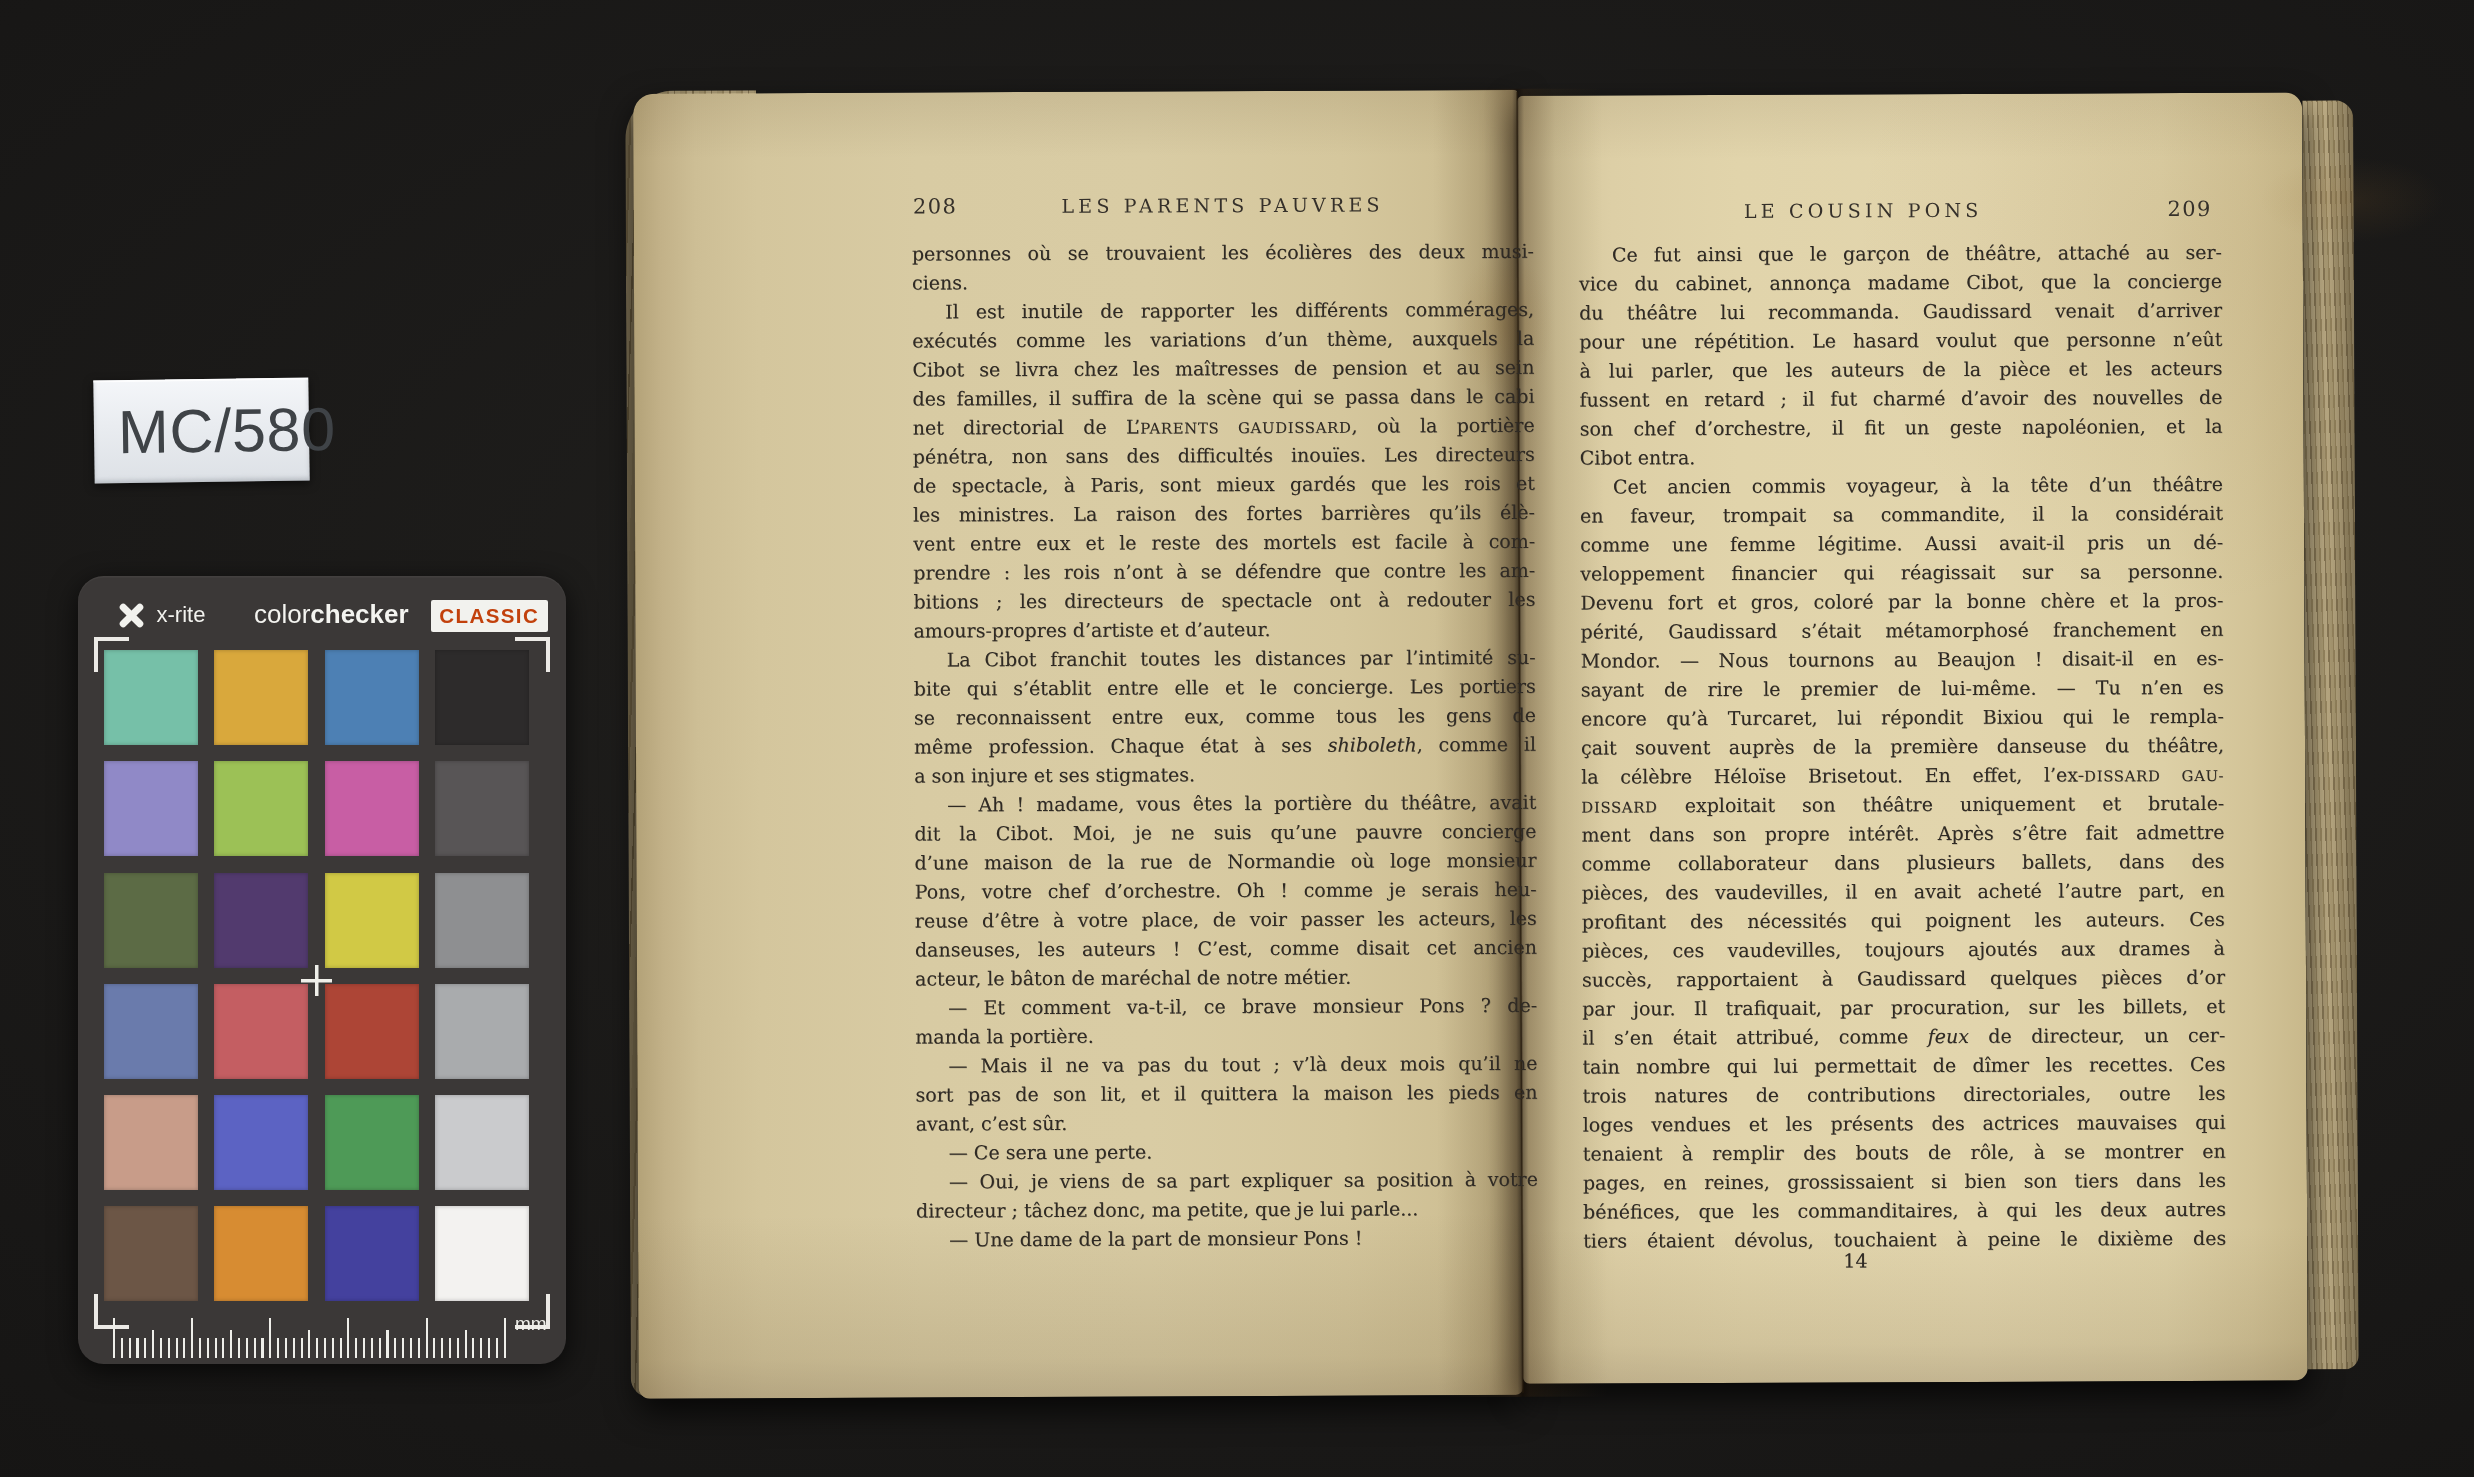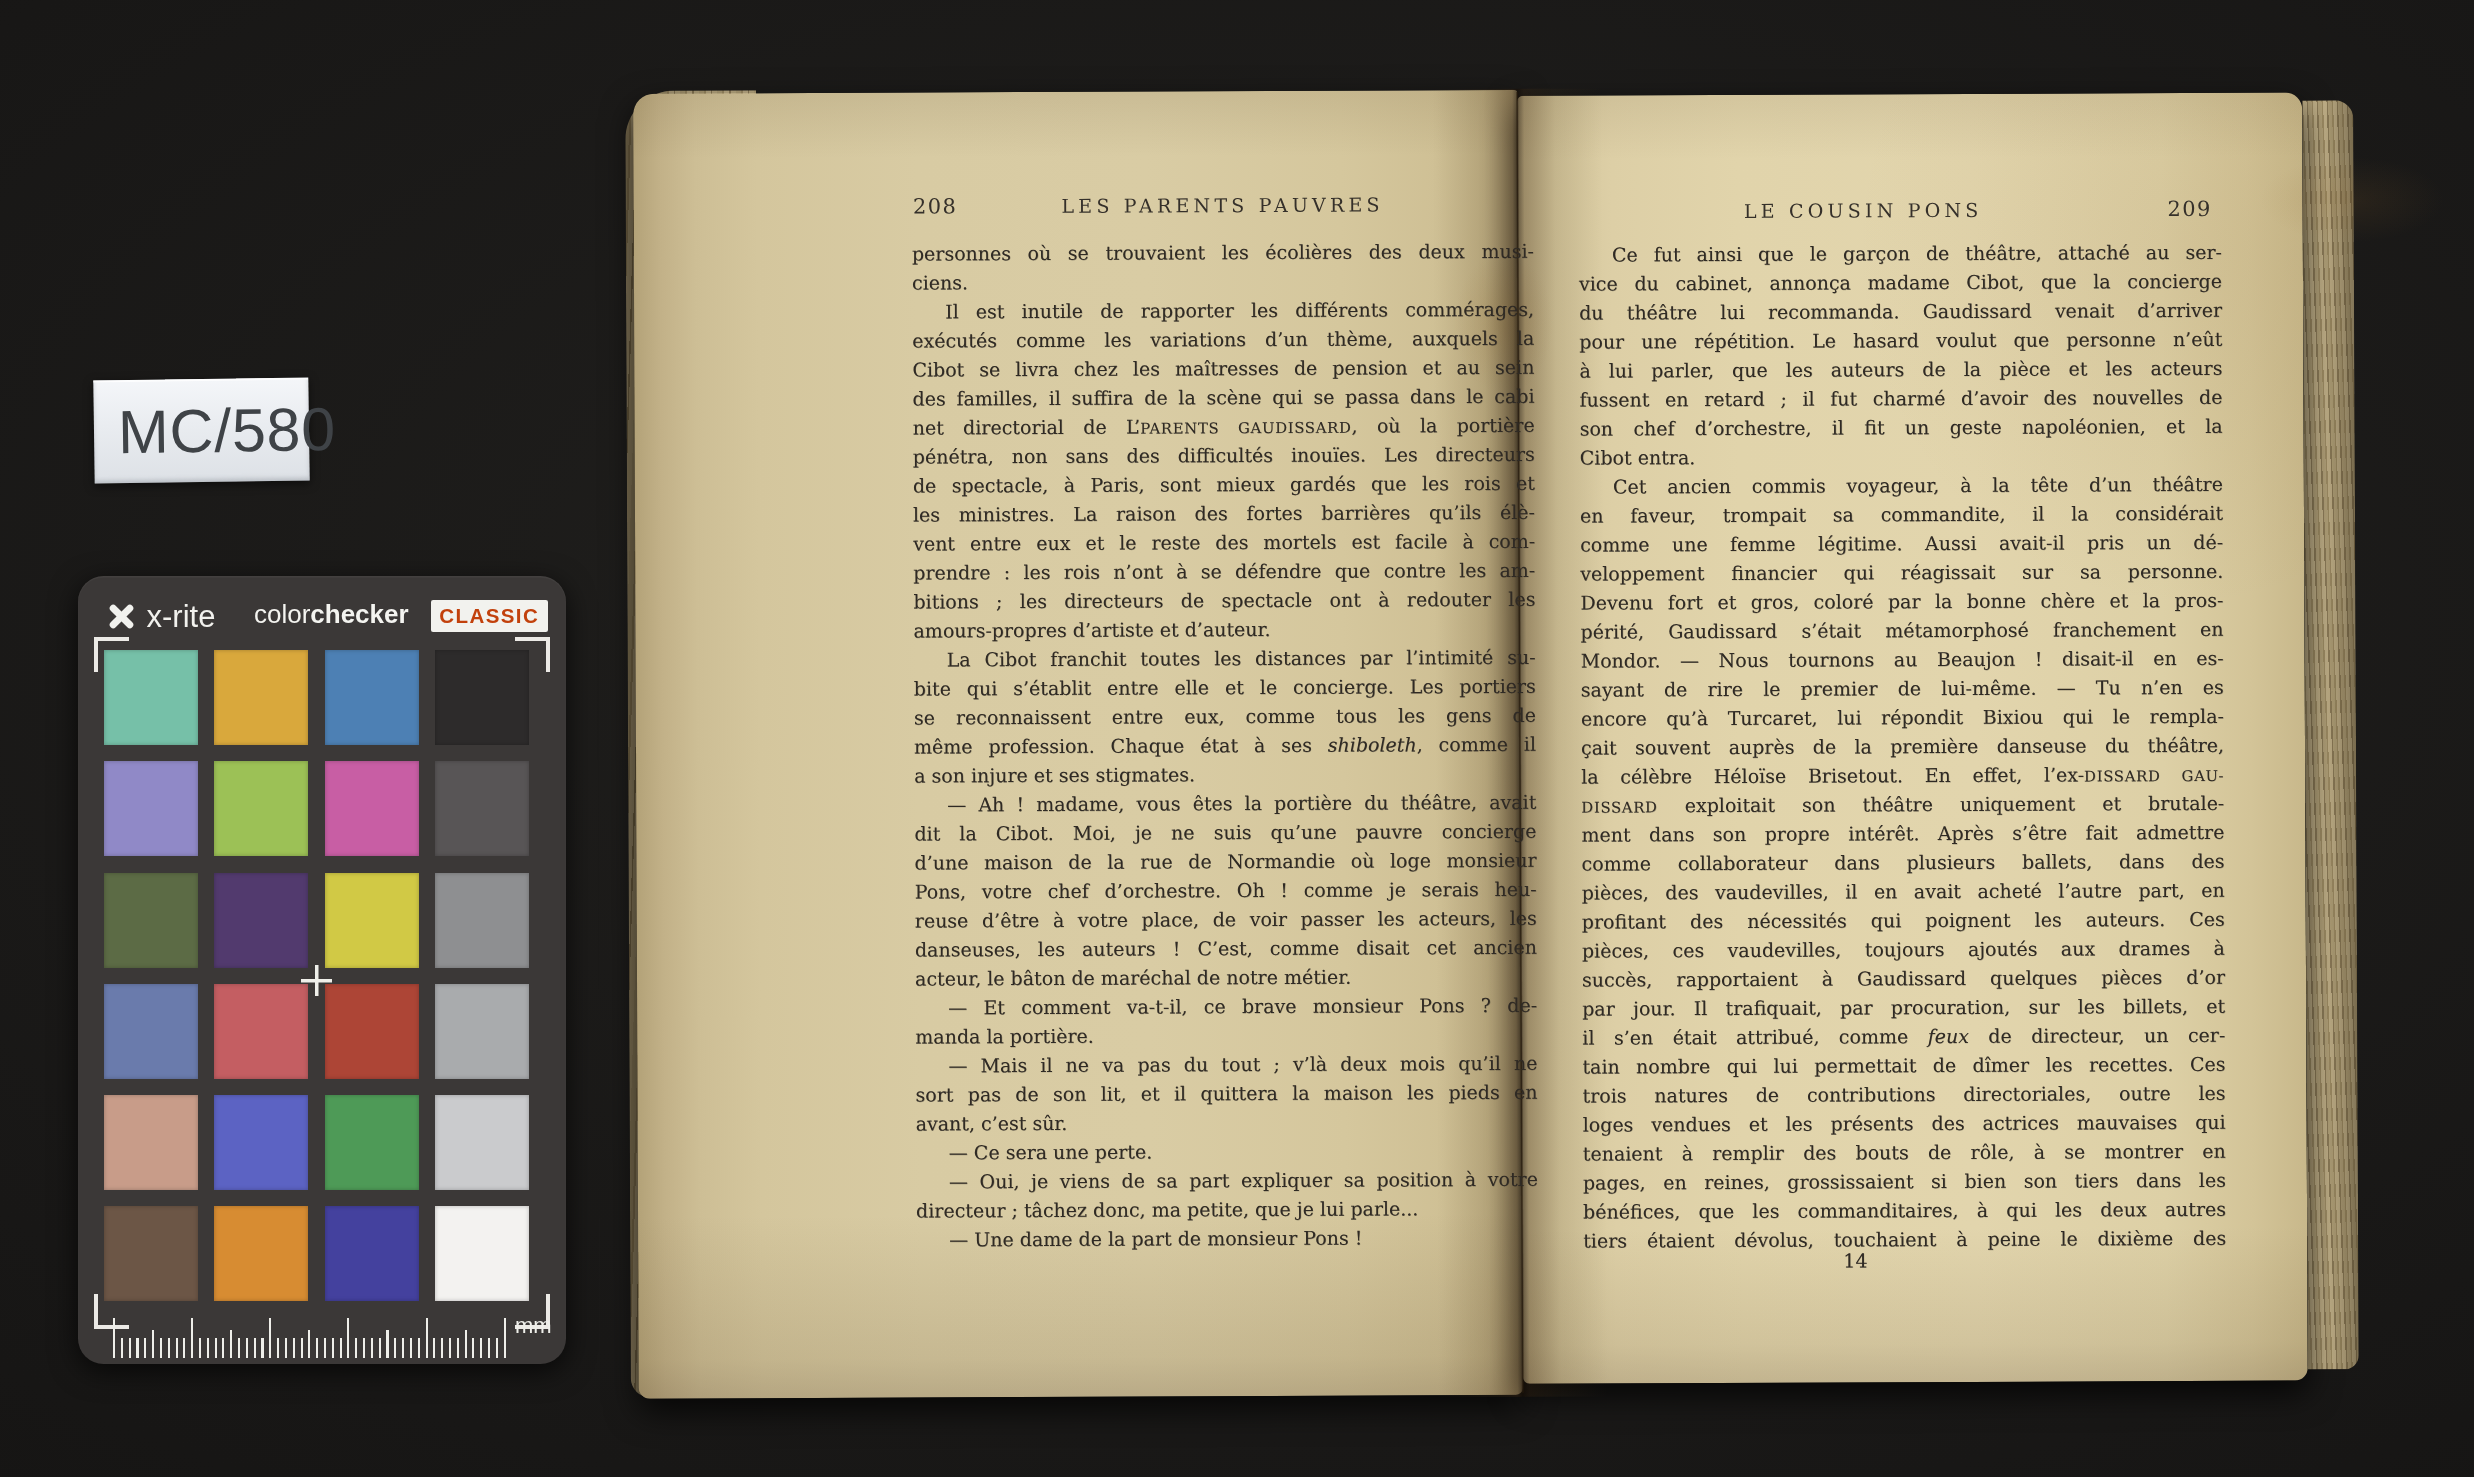--- a/index.html
+++ b/index.html
@@ -9,22 +9,22 @@
   
   .mc-label{position:absolute;left:94px;top:379px;width:215px;height:103px;
     background:linear-gradient(180deg,#f4f6f9 0%,#e9ecf0 45%,#dde1e6 100%);
     transform:rotate(-0.8deg);display:flex;align-items:center;padding-left:24px;box-sizing:border-box;
     box-shadow:inset 0 2.1px 0 rgba(255,255,255,.8), inset 0 -2.8px 4.2px rgba(120,125,135,.35), 0 2.8px 10px rgba(0,0,0,.55);
     font-family:"Liberation Sans", sans-serif;font-size:61px;color:#3f4347;letter-spacing:0.7px;}
   
   .card{position:absolute;left:78px;top:576px;width:488px;height:788px;background:#3b3837;
     border-radius:25.5px;box-shadow:0 7px 28px rgba(0,0,0,.7), inset 0 1.4px 1.4px rgba(255,255,255,.05);}
   .card-header{position:absolute;top:18.4px;left:0;right:0;height:45px;}
-  .brand{position:absolute;left:27px;top:4.2px;display:flex;align-items:center;gap:8.5px;
-    font-family:"Liberation Sans", sans-serif;font-size:31px;color:#f2f2ee;font-weight:500;}
+  .brand{position:absolute;left:37px;top:4.2px;display:flex;align-items:center;gap:8.5px;
+    font-family:"Liberation Sans", sans-serif;font-size:22px;color:#f2f2ee;font-weight:500;}
   .product{position:absolute;left:50%;transform:translateX(-44%);top:4.2px;
     font-family:"Liberation Sans", sans-serif;font-size:26px;color:#f4f4f0;font-weight:400;}
   .product b{font-weight:700;}
   .badge{position:absolute;right:18.4px;top:5.7px;background:#f2f2ee;color:#c2410c;
     font-family:"Liberation Sans", sans-serif;font-size:20.5px;font-weight:700;letter-spacing:1.4px;
     padding:3.5px 8.5px 4.2px;border-radius:2.1px;}
   .patch-grid{position:absolute;left:26px;top:74px;width:425px;
     display:grid;grid-template-columns:repeat(4,94px);grid-auto-rows:95px;column-gap:16.3px;row-gap:16.3px;}
   .patch{width:94px;height:95px;box-shadow:inset 0 0 4.2px rgba(0,0,0,.25);}
   .cropmark{position:absolute;width:31px;height:31px;border:0 solid #eceae6;}
@@ -33,21 +33,21 @@
   .cm-bl{left:15.6px;top:718px;border-left-width:4.2px;border-bottom-width:4.2px;}
   .cm-br{right:15.6px;top:718px;border-right-width:4.2px;border-bottom-width:4.2px;}
   .crosshair{position:absolute;left:223px;top:389px;width:31px;height:31px;
     background:linear-gradient(#efefea,#efefea) center/31px 3.5px no-repeat,
                linear-gradient(#efefea,#efefea) center/3.5px 31px no-repeat;}
   .ruler{position:absolute;left:35px;top:741px;width:393px;height:41px;
     display:flex;align-items:flex-end;justify-content:space-between;}
   .tick{width:2.1px;background:#efefea;}
   .tick.small{height:20px;} .tick.mid{height:28px;} .tick.major{height:40px;}
   .ruler-unit{position:absolute;left:437px;top:737px;color:#efefea;
-    font-family:"Liberation Sans", sans-serif;font-size:22px;}
+    font-family:"Liberation Sans", sans-serif;font-size:19px;}
   
   .book{position:absolute;left:622px;top:76px;width:1739px;height:1333px;transform:rotate(-0.25deg);}
   .page{position:absolute;box-shadow:0 12.7px 32px rgba(0,0,0,.75);}
   .page-left{left:14px;top:14px;width:884px;height:1305px;border-radius:21px 2.8px 7px 11.3px;
     background:linear-gradient(180deg, rgba(90,70,40,.12) 0%, rgba(0,0,0,0) 5%, rgba(0,0,0,0) 86%, rgba(90,70,40,.14) 97%, rgba(70,50,30,.22) 100%),
       linear-gradient(90deg,#b3a278 0%,#c2b188 3%,#cdbe95 7%,#d4c69d 14%,#d8cba3 32%,#d9cca4 58%,#d5c79d 80%,#cfc095 91%,#c6b68a 97%,#baa97e 100%);}
   .page-right{left:898px;top:20px;width:785px;height:1288px;border-radius:5.7px 17px 12.7px 7px;
     background:radial-gradient(60% 40% at 85% 12%, rgba(140,105,50,.10), rgba(0,0,0,0) 70%),
       linear-gradient(180deg, rgba(90,70,40,.10) 0%, rgba(0,0,0,0) 5%, rgba(0,0,0,0) 88%, rgba(90,70,40,.12) 97%, rgba(70,50,30,.2) 100%),
       linear-gradient(90deg,#c3b389 0%,#d4c69c 5%,#ddcfa6 12%,#e1d4ab 28%,#e2d5ad 58%,#ddd0a6 82%,#d3c498 93%,#c8b88b 100%);}

